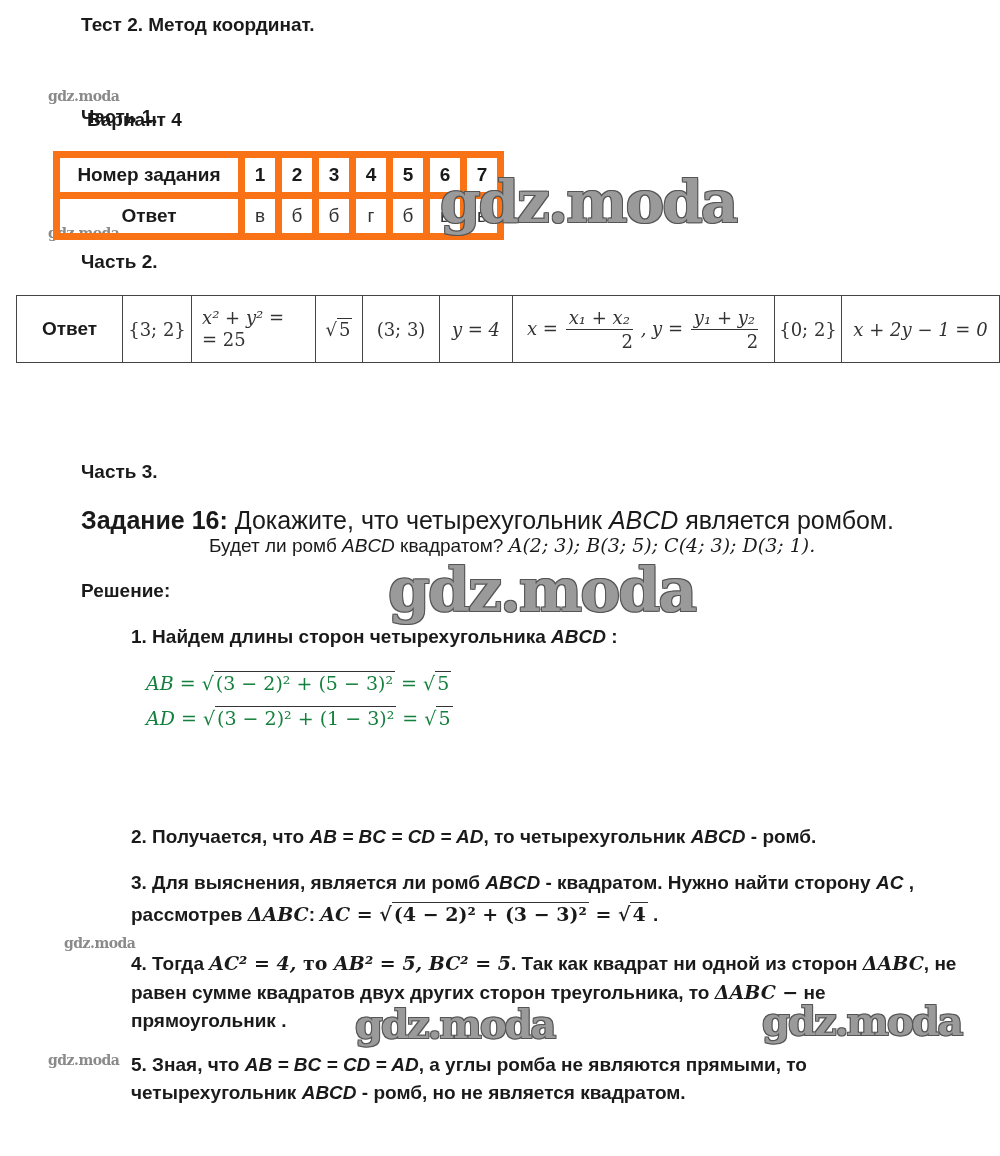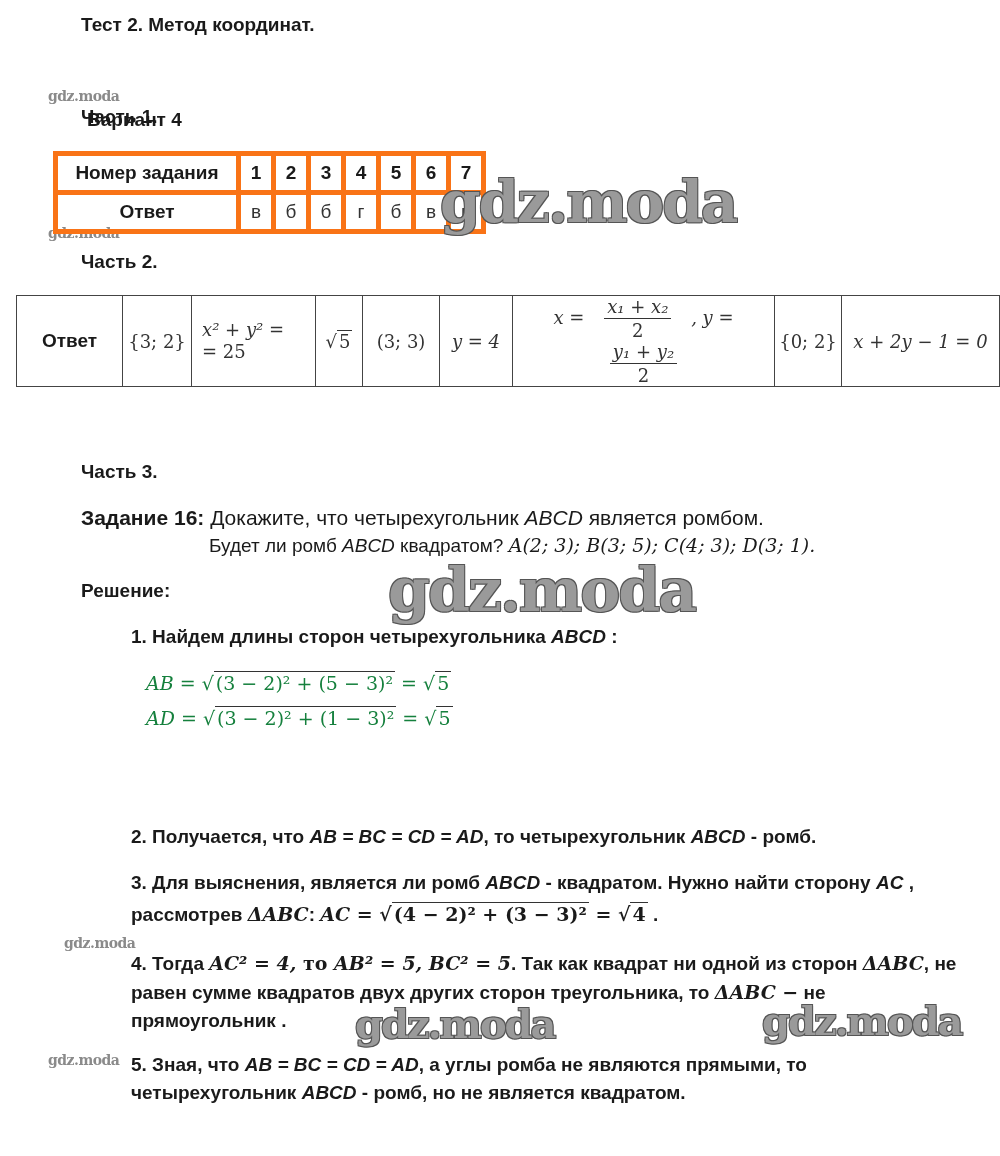--- a/index.html
+++ b/index.html
@@ -22,50 +22,50 @@
               color: #8a8a8a; letter-spacing: -0.5px; }
   .wm-big { font-family: "DejaVu Serif", serif; font-weight: bold; color: #9a9a9a;
             letter-spacing: -2px;
             text-shadow: 1px 1px 0 #555, -1px -1px 0 #555, 1px -1px 0 #555, -1px 1px 0 #555;
             background: repeating-linear-gradient(0deg, #b5b5b5 0 1px, #6d6d6d 1px 2px);
             -webkit-background-clip: text; background-clip: text; }
 
   
   table { border-collapse: collapse; }
   .t1 { left: 53px; top: 151px; font-size: 19px; }
-  .t1 td { border: 5px solid #f97316; height: 34px; text-align: center; padding: 0; }
+  .t1 td { border: 7px solid #f97316; height: 34px; text-align: center; padding: 0; }
   .t1 td.hdr { width: 178px; font-weight: bold; }
   .t1 td.num { width: 30px; font-weight: bold; }
   .t1 td.ans { width: 30px; font-weight: normal; color: #333; }
 
   
   .t2 { left: 16px; top: 295px; font-size: 19px; }
   .t2 td { border: 1px solid #444; text-align: center; padding: 0; }
   .t2 tr.r1 td { height: 50px; font-weight: bold; }
   .t2 tr.r2 td { height: 66px; }
   .t2 .c0 { width: 105px; }
   .t2 .c8 { width: 68px; }
   .t2 .c9 { width: 113px; }
   .t2 .c10 { width: 46px; }
   .t2 .c11 { width: 76px; }
   .t2 .c12 { width: 72px; }
   .t2 .c13 { width: 261px; }
   .t2 .c14 { width: 66px; }
   .t2 .c15 { width: 157px; }
   .t2 .ansm { font-family: "DejaVu Serif", serif; font-size: 18px; color: #333; }
 
-  .frac { display: inline-flex; flex-direction: column; align-items: center;
-          vertical-align: middle; margin: 0 14px; }
+  .frac { display: inline-flex; flex-direction: column; align-items: flex-end;
+          vertical-align: middle; margin: 0 2px; }
   .frac .n { border-bottom: 1px solid #333; padding: 0 3px 1px; }
   .frac .d { padding-top: 1px; }
 
   .sqrt { display: inline-block; }
   .sqrt .rad { border-top: 1px solid #333; padding: 0 2px; }
 
-  .task { left: 81px; top: 506px; font-size: 21px; }
+  .task { left: 81px; top: 506px; font-size: 25px; }
   .task2 { left: 209px; top: 534px; font-size: 19px; }
   .solution { left: 81px; top: 580px; font-size: 19px; font-weight: bold; }
   .p { font-size: 19px; font-weight: bold; }
   .step1 { left: 131px; top: 626px; }
   .eqs { left: 146px; top: 672px; font-family: "DejaVu Serif", serif; font-size: 19px; color: #15803d; }
   .eqs div { height: 35px; }
   .step2 { left: 131px; top: 826px; }
   .step3a { left: 131px; top: 872px; }
   .step3b { left: 131px; top: 903px; }
   .step4a { left: 131px; top: 952px; }

